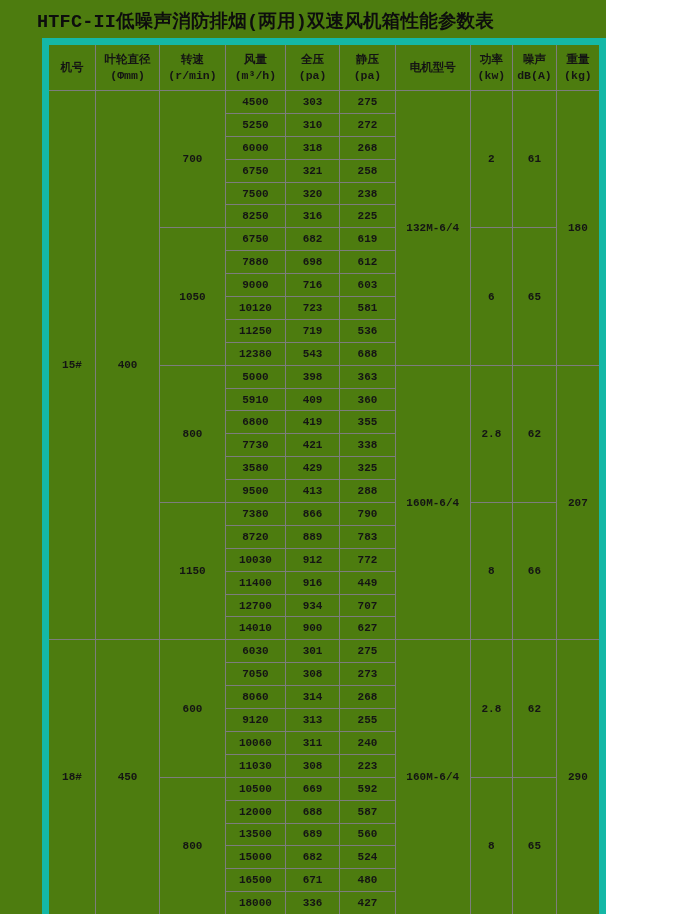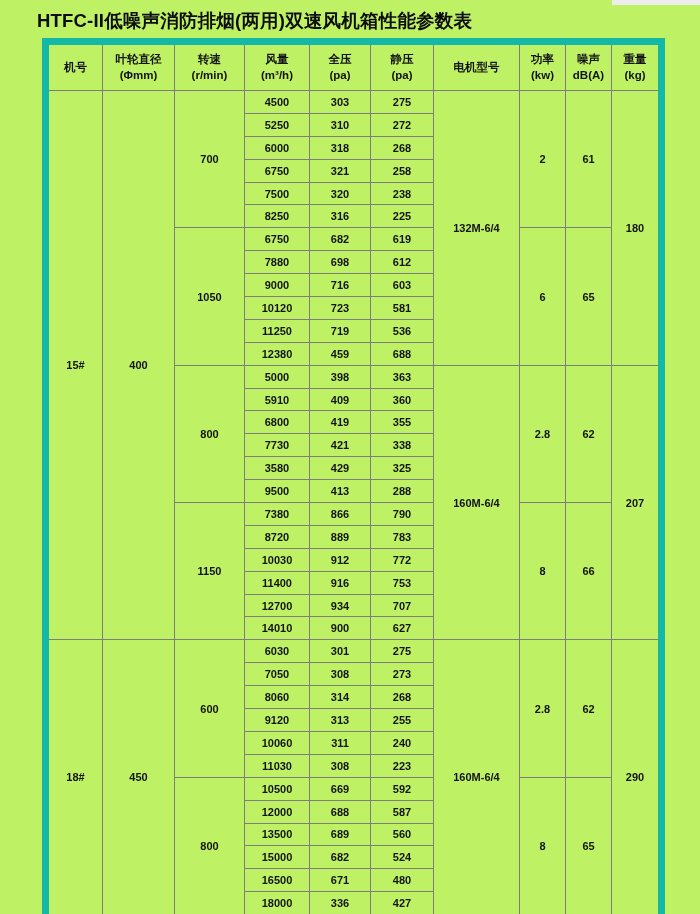--- a/index.html
+++ b/index.html
@@ -2,24 +2,24 @@
 <html><head>
 <meta charset="utf-8">
 <style>
   html, body {
     margin: 0;
     padding: 0;
     background: #ffffff;
   }
   .page {
     position: relative;
-    width: 700px;
+    width: 606px;
     height: 914px;
-    background: #bef264;
-    font-family: Liberation Sans, sans-serif;
+    background: #4d7c0f;
+    font-family: Liberation Mono, monospace;
     overflow: hidden;
   }
   .scan-artifact {
     position: absolute;
     left: 612px;
     top: 0;
     width: 88px;
     height: 5px;
     background: #ededed;
   }
@@ -184,21 +184,21 @@
           <td>723</td>
           <td>581</td>
         </tr>
         <tr>
           <td>11250</td>
           <td>719</td>
           <td>536</td>
         </tr>
         <tr>
           <td>12380</td>
-          <td>459</td>
+          <td>543</td>
           <td>688</td>
         </tr>
         <tr>
           <td rowspan="6">800</td>
           <td>5000</td>
           <td>398</td>
           <td>363</td>
           <td rowspan="12">160M-6/4</td>
           <td rowspan="6">2.8</td>
           <td rowspan="6">62</td>
@@ -243,21 +243,21 @@
           <td>783</td>
         </tr>
         <tr>
           <td>10030</td>
           <td>912</td>
           <td>772</td>
         </tr>
         <tr>
           <td>11400</td>
           <td>916</td>
-          <td>753</td>
+          <td>449</td>
         </tr>
         <tr>
           <td>12700</td>
           <td>934</td>
           <td>707</td>
         </tr>
         <tr>
           <td>14010</td>
           <td>900</td>
           <td>627</td>

